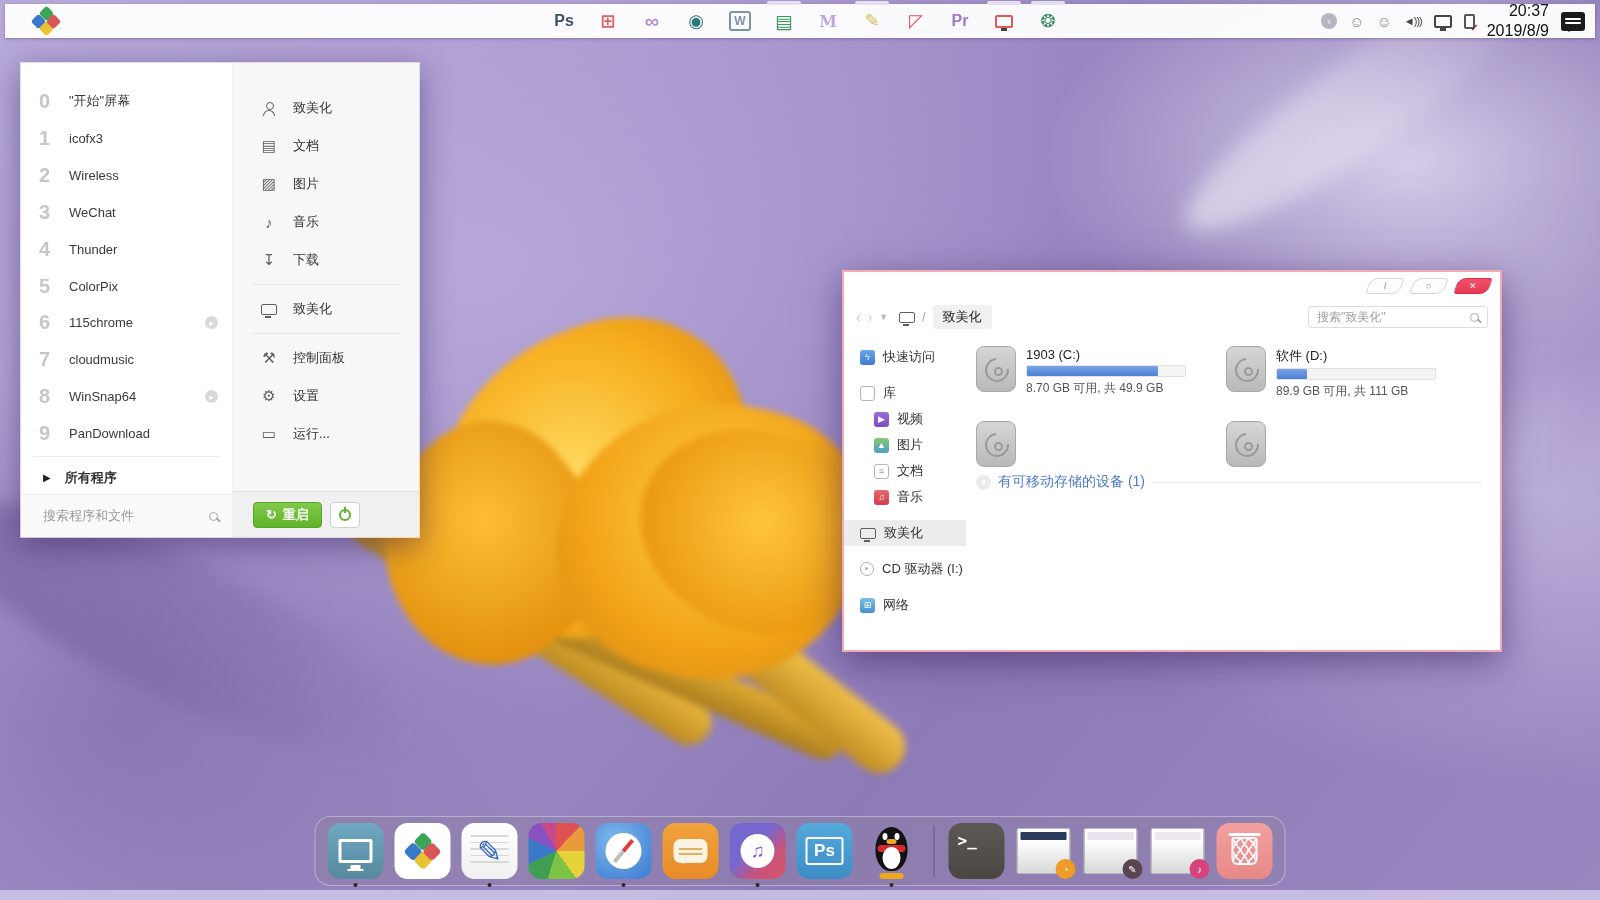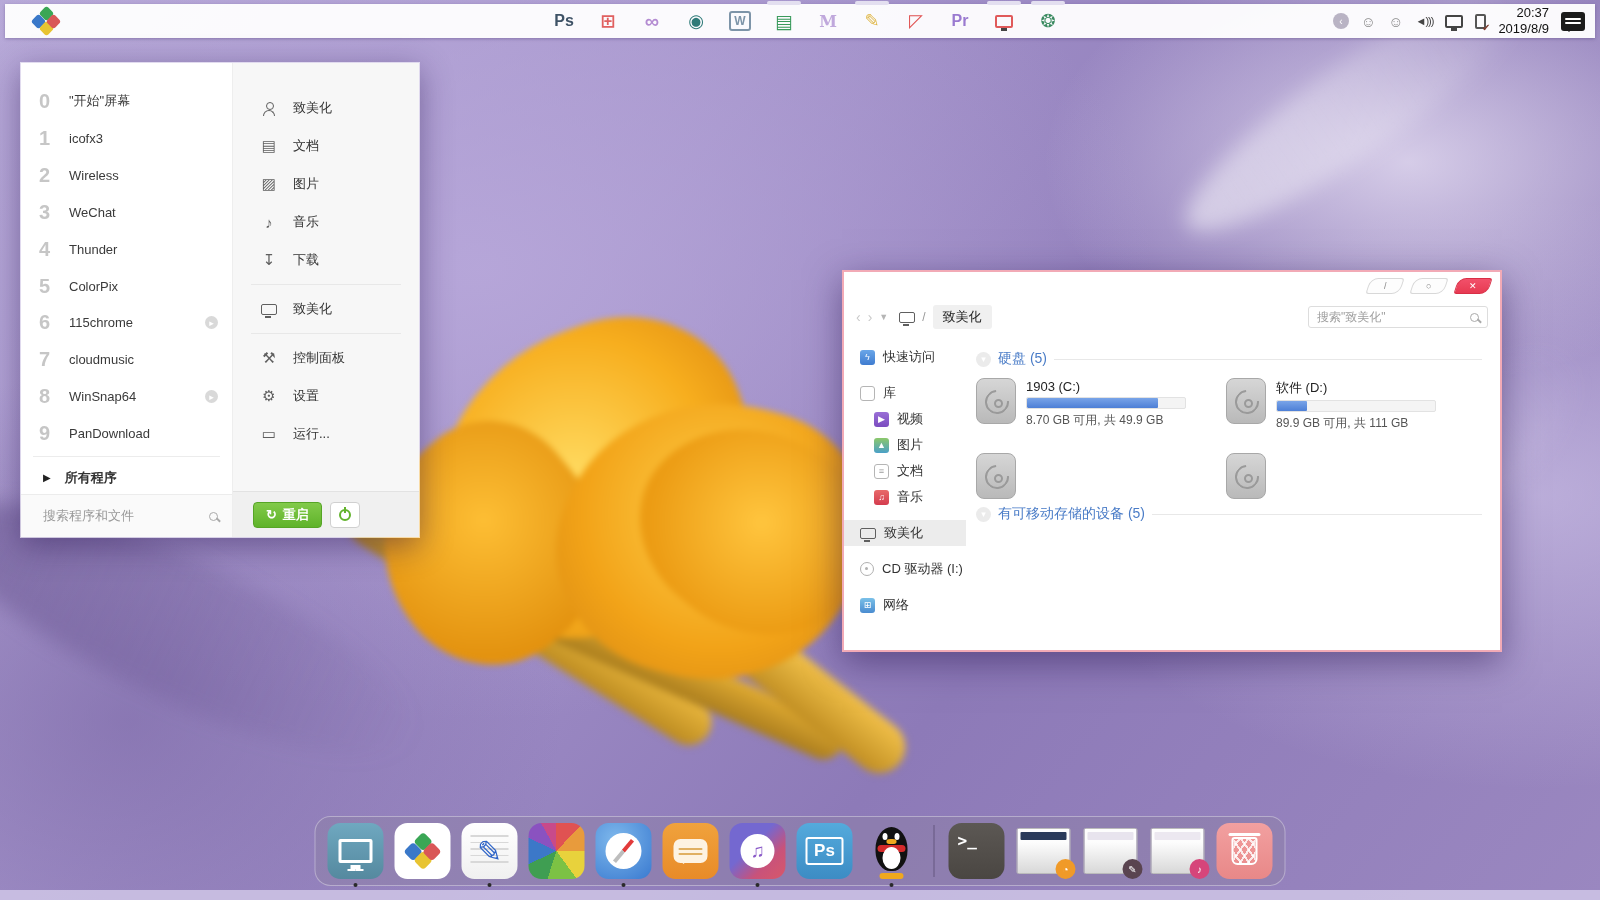--- a/index.html
+++ b/index.html
@@ -54,21 +54,21 @@
   .tb-ic { position:relative; font-size:16px; font-weight:bold; display:flex; align-items:center; justify-content:center; min-width:22px; height:26px; }
   .run-pill { position:absolute; top:-7px; left:50%; transform:translateX(-50%); width:34px; height:4px; border-radius:3px; background:#e3dff0; }
   .boxed { border:2px solid #7d94a8; color:#7d94a8; font-size:12px; width:20px; height:20px; border-radius:3px; }
   .tb-tray { position:absolute; right:10px; display:flex; align-items:center; gap:12px; height:34px; }
   .tray-ic { color:#555; font-size:15px; display:flex; align-items:center; }
   .hidden-circle { width:16px; height:16px; border-radius:50%; background:#b9b3c4; color:#fff; font-size:10px; display:flex; align-items:center; justify-content:center; }
   .mini-monitor { width:18px; height:13px; border:2px solid #444; border-radius:2px; position:relative; }
   .mini-monitor::after { content:""; position:absolute; left:4px; bottom:-5px; width:6px; height:3px; background:#444; }
   .usb-ic { width:11px; height:15px; border:2px solid #555; border-radius:2px; position:relative; }
   .usb-ic::after { content:"✔"; position:absolute; right:-6px; bottom:-6px; color:#7a3b2e; font-size:10px; }
-  .clock { text-align:right; line-height:1.25; font-size:13px; color:#111; }
+  .clock { text-align:right; line-height:1.25; font-size:16px; color:#111; }
   .notif { width:24px; height:19px; background:#1b1b1b; border-radius:3px; position:relative; display:flex; flex-direction:column; gap:2px; justify-content:center; padding:0 4px; }
   .notif i { display:block; height:2px; background:#fff; border-radius:1px; }
   .notif::after { content:""; position:absolute; left:4px; bottom:-5px; border:4px solid transparent; border-top-color:#1b1b1b; }
 
   
   .startmenu { position:absolute; left:20px; top:62px; width:400px; height:476px; display:flex;
     box-shadow:0 8px 30px rgba(40,20,80,.45); border:1px solid rgba(255,255,255,.6); }
   .sm-left { width:212px; background:#fff; display:flex; flex-direction:column; padding-top:20px; }
   .sm-item { height:38px; display:flex; align-items:center; padding:0 14px 0 18px; cursor:default; }
   .sm-digit { width:30px; font-size:20px; font-weight:bold; color:#c6c6c6; letter-spacing:-1px; }
@@ -438,25 +438,20 @@
           <span class="disc-sm"></span>
           <span>CD 驱动器 (I:)</span>
         </div>
         <div class="side-sp"></div>
         <div class="side-row">
           <span class="sq net">⊞</span>
           <span>网络</span>
         </div>
       </div>
       <div class="ex-main">
-        <div class="sec-head">
-          <span class="sec-chev">▾</span>
-          <span class="sec-title">硬盘 (5)</span>
-          <span class="sec-line"></span>
-        </div>
         <div class="drives">
           <div class="drive">
             <div class="drive-ic"></div>
             <div class="drive-info">
               <div class="drive-name">1903 (C:)</div>
               <div class="bar">
                   <div class="bar-fill" style="width: 83%;"></div>
                 </div>
               <div class="drive-sub">8.70 GB 可用, 共 49.9 GB</div>
             </div>
@@ -473,21 +468,21 @@
           </div>
           <div class="drive">
             <div class="drive-ic"></div>
           </div>
           <div class="drive">
             <div class="drive-ic"></div>
           </div>
         </div>
         <div class="sec-head">
           <span class="sec-chev">▾</span>
-          <span class="sec-title">有可移动存储的设备 (5)</span>
+          <span class="sec-title">有可移动存储的设备 (1)</span>
           <span class="sec-line"></span>
         </div>
       </div>
     </div>
   </div>
 
   <div class="dock">
     <div class="dock-item di-finder">
       <span class="big-monitor"></span>
       <span class="dot"></span>

